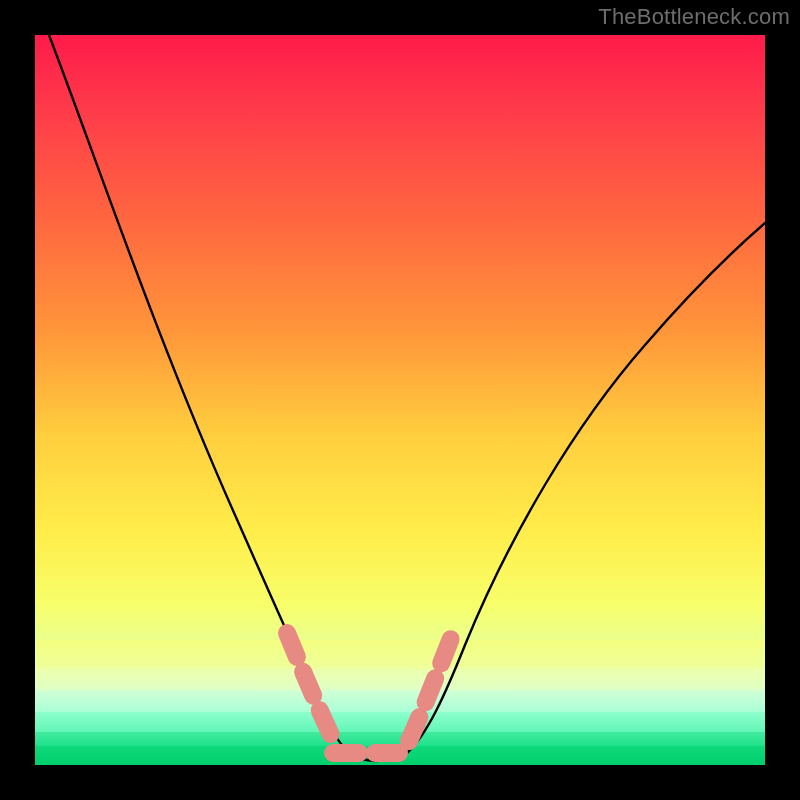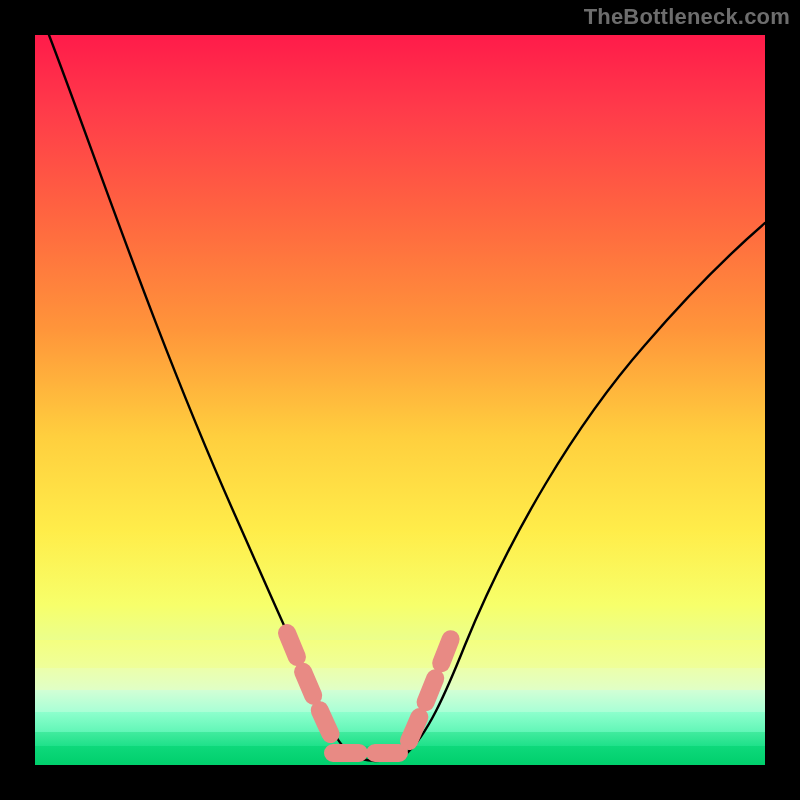--- a/index.html
+++ b/index.html
@@ -18,21 +18,21 @@
     width: 800px;
     height: 800px;
     background: #000;
   }
   .watermark {
     position: absolute;
     top: 4px;
     right: 10px;
     color: #6d6d6d;
     font-size: 22px;
-    font-weight: 700;
+    font-weight: 400;
     letter-spacing: 0.2px;
     z-index: 50;
   }
   .plot-area {
     position: absolute;
     left: 35px;
     top: 35px;
     width: 730px;
     height: 730px;
     overflow: hidden;

